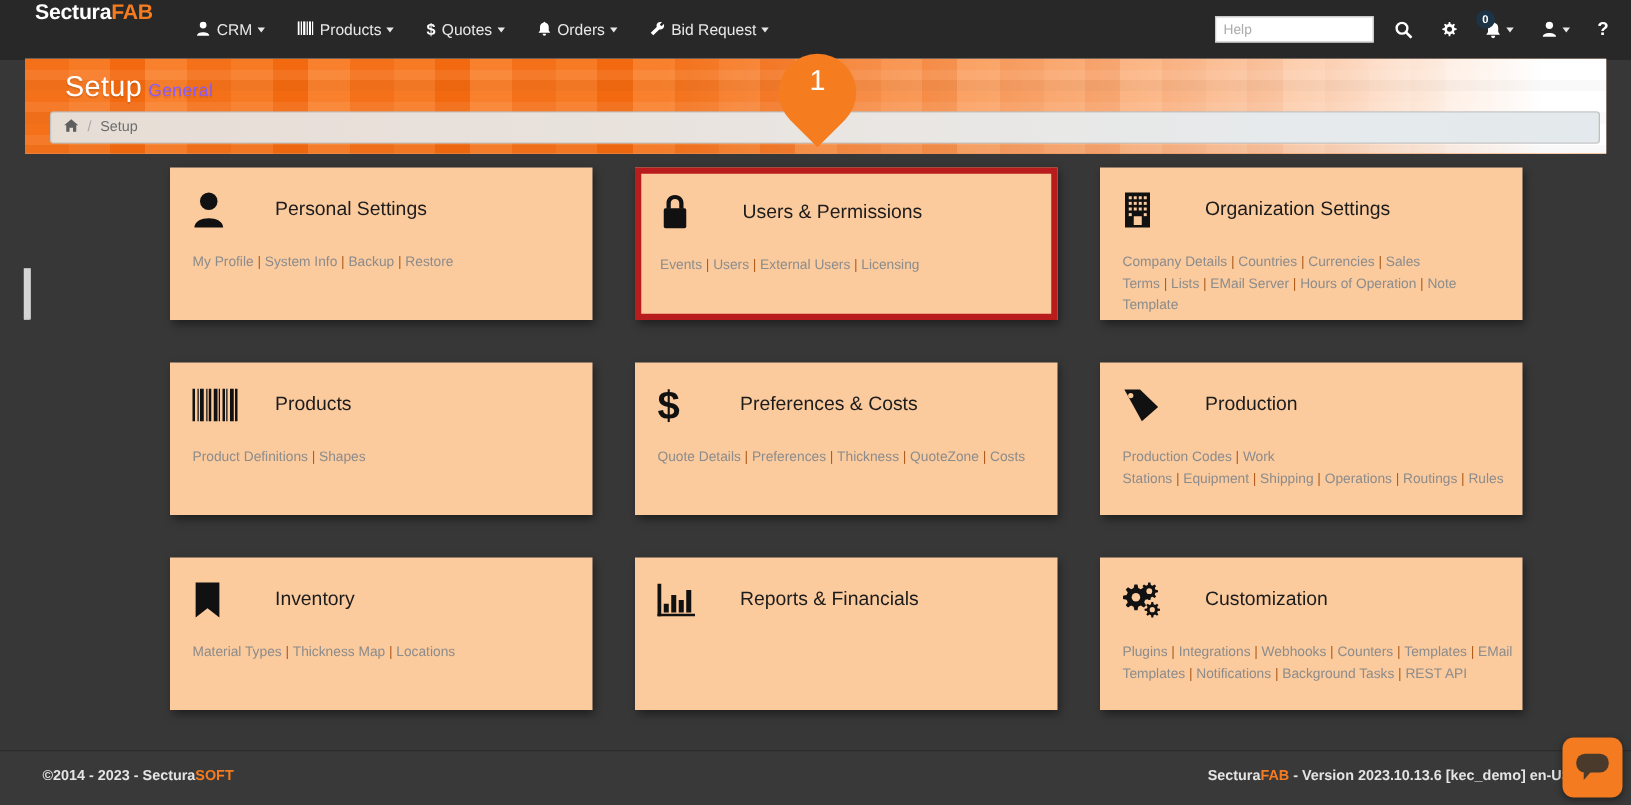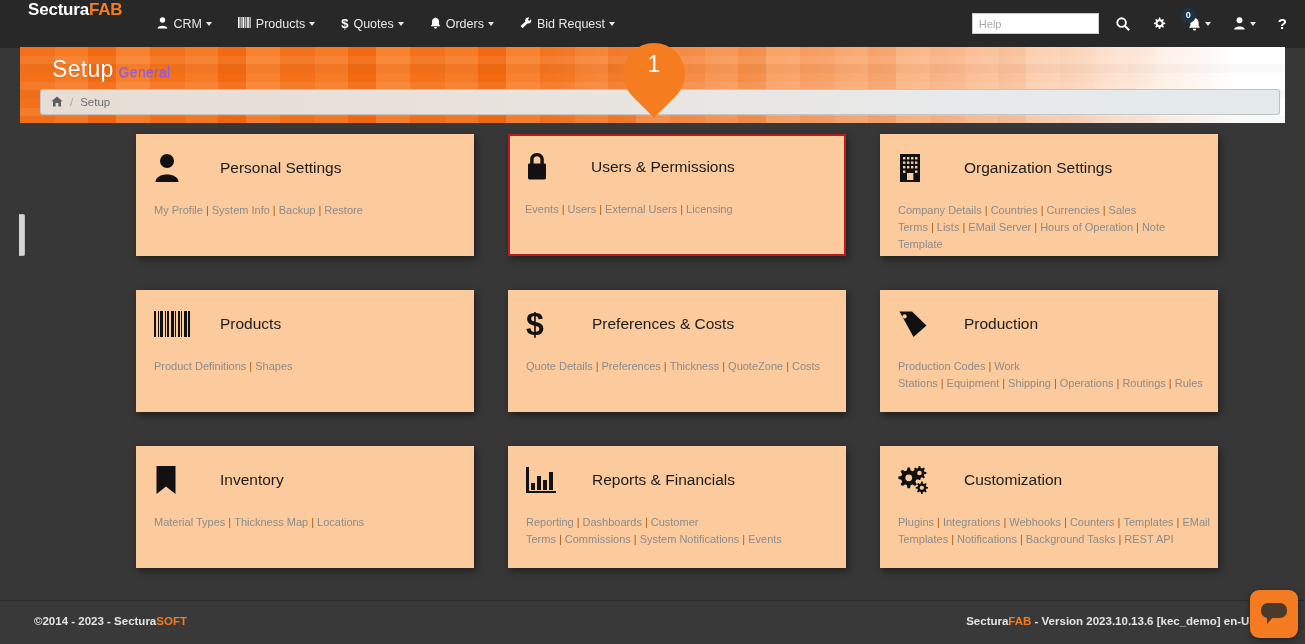--- a/index.html
+++ b/index.html
@@ -176,21 +176,21 @@
   }
   .card {
     position: relative;
     background: #FBCA9D;
     height: 122px;
     padding: 16px 18px 10px 18px;
     box-shadow: 2px 3px 7px rgba(0,0,0,0.45);
     cursor: pointer;
   }
   .card.selected {
-    border: 2px solid #b91c1c;
+    border: 5px solid #b91c1c;
     padding: 13px 15px 24px 15px;
   }
   .card-head {
     display: flex; align-items: center;
     height: 36px;
   }
   .card-icon {
     width: 34px; min-width: 34px;
     display: flex; align-items: center; justify-content: flex-start;
     color: #111111;
@@ -516,23 +516,20 @@
             <span class="axisv"></span>
             <span class="axis"></span>
             <i style="left:4.5px;height:7px"></i>
             <i style="left:10.5px;height:14px"></i>
             <i style="left:16.5px;height:10px"></i>
             <i style="left:22.5px;height:18px"></i>
           </span>
         </span>
         <span class="card-title">Reports &amp; Financials</span>
       </div>
-      <div class="card-links">
-        <span class="lnk">Reporting</span><span class="bar">|</span><span class="lnk">Dashboards</span><span class="bar">|</span><span class="lnk">Customer Terms</span><span class="bar">|</span><span class="lnk">Commissions</span><span class="bar">|</span><span class="lnk">System Notifications</span><span class="bar">|</span><span class="lnk">Events</span>
-      </div>
     </div>
 
     <div class="card">
       <div class="card-head">
         <span class="card-icon">
           <svg width="30" height="30" viewBox="0 0 30 30">
             <path d="M9.5 2.5 L12 2.5 L12.6 5.4 L14.6 6.3 L17.1 4.7 L18.9 6.5 L17.3 9 L18.2 11 L21.1 11.6 L21.1 14.1 L18.2 14.7 L17.3 16.7 L18.9 19.2 L17.1 21 L14.6 19.4 L12.6 20.3 L12 23.2 L9.5 23.2 L8.9 20.3 L6.9 19.4 L4.4 21 L2.6 19.2 L4.2 16.7 L3.3 14.7 L0.4 14.1 L0.4 11.6 L3.3 11 L4.2 9 L2.6 6.5 L4.4 4.7 L6.9 6.3 L8.9 5.4 Z" fill="#111"></path>
             <circle cx="10.75" cy="12.85" r="3.4" fill="#FBCA9D"></circle>
             <path d="M20.6 1 L22.3 1 L22.7 3 L24 3.6 L25.7 2.5 L26.9 3.7 L25.8 5.4 L26.4 6.7 L28.4 7.1 L28.4 8.8 L26.4 9.2 L25.8 10.5 L26.9 12.2 L25.7 13.4 L24 12.3 L22.7 12.9 L22.3 14.9 L20.6 14.9 L20.2 12.9 L18.9 12.3 L17.2 13.4 L16 12.2 L17.1 10.5 L16.5 9.2 L14.5 8.8 L14.5 7.1 L16.5 6.7 L17.1 5.4 L16 3.7 L17.2 2.5 L18.9 3.6 L20.2 3 Z" fill="#111"></path>
             <circle cx="21.45" cy="7.95" r="2.3" fill="#FBCA9D"></circle>

